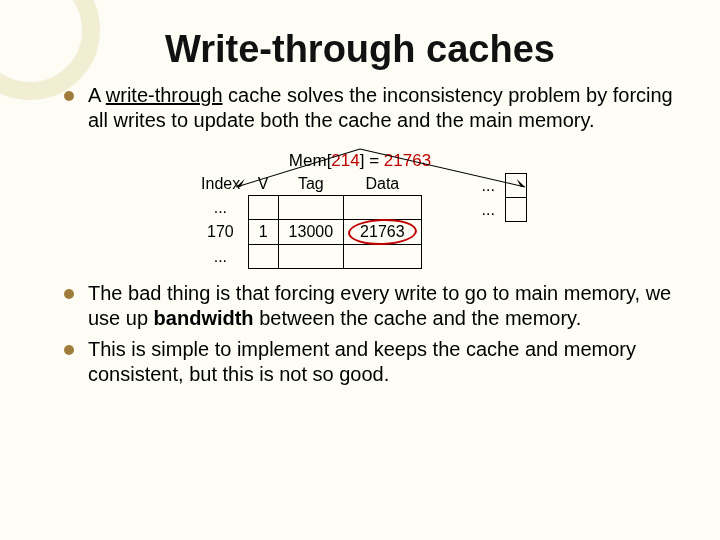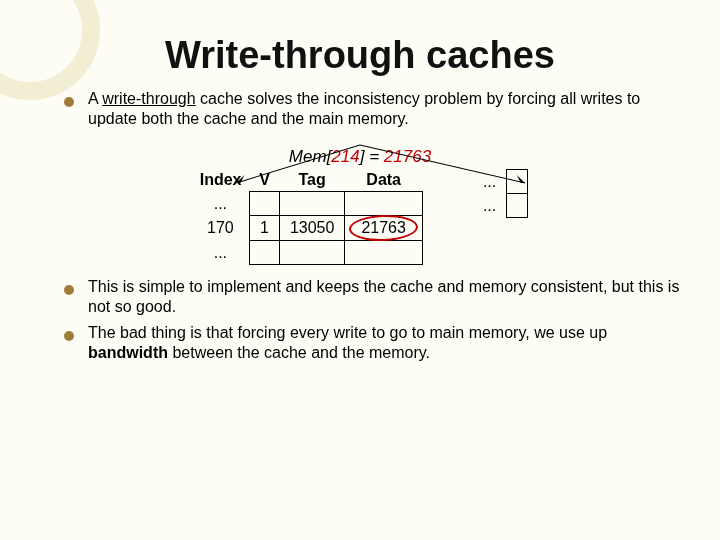--- a/index.html
+++ b/index.html
@@ -16,34 +16,34 @@
     border: 18px solid #f2eed4;
     border-radius: 50%;
     background: transparent;
   }
   .slide { padding: 10px 30px 10px 30px; }
   h1 {
     text-align: center;
     font-size: 38px;
     font-weight: bold;
     color: #111;
-    margin: 24px 0 12px 0;
+    margin: 18px 0 12px 0;
   }
   ul.main { list-style: none; padding-left: 40px; }
-  ul.main > li { position: relative; margin-bottom: 6px; padding-left: 18px; font-size: 16px; line-height: 1.25; }
+  ul.main > li { position: relative; margin-bottom: 6px; padding-left: 18px; font-size: 20px; line-height: 1.25; }
   ul.main > li::before {
     content: ""; position: absolute; left: -6px; top: 8px;
     width: 10px; height: 10px; background: #a07c3a; border-radius: 50%;
   }
-  .mem-label { text-align: center; font-size: 17px; margin: 18px 0 2px 0; font-style: italic; }
+  .mem-label { text-align: center; font-size: 17px; margin: 18px 0 2px 0; }
   .red { color: #c00000; }
   .tables-wrap { display: flex; justify-content: center; gap: 50px; align-items: flex-start; margin: 0 0 12px 0; position: relative; }
   .arrow-svg { position: absolute; top: -26px; left: 0; width: 100%; height: 44px; pointer-events: none; }
   table { border-collapse: collapse; font-size: 16px; }
-  th { font-weight: 700; padding: 2px 8px; text-align: center; }
+  th { font-weight: 400; padding: 2px 8px; text-align: center; }
   td { padding: 3px 10px; text-align: center; }
   .bordered td { border: 1px solid #000; }
   td.noborder, .bordered td.noborder { border: none; }
   .ellipse-wrap { position: relative; display: inline-block; padding: 0 6px; }
   .red-ellipse {
     position: absolute; inset: -4px -6px;
     border: 2.5px solid #c00000; border-radius: 50%;
     transform: rotate(-2deg);
   }
 </style>
@@ -83,21 +83,21 @@
       </tr>
       <tr class="bordered">
         <td class="noborder">...</td>
         <td></td>
         <td></td>
         <td></td>
       </tr>
       <tr class="bordered">
         <td class="noborder">170</td>
         <td>1</td>
-        <td>13050</td>
+        <td>13000</td>
         <td>
           <span class="ellipse-wrap"><span class="red-ellipse"></span><span>21763</span></span>
         </td>
       </tr>
       <tr class="bordered">
         <td class="noborder">...</td>
         <td></td>
         <td></td>
         <td></td>
       </tr>
@@ -112,18 +112,18 @@
       </tr>
       <tr class="bordered">
         <td class="noborder">...</td>
         <td></td>
       </tr>
     </tbody>
       </table>
   </div>
 
   <ul class="main">
-    <li>This is simple to implement and keeps the cache and memory consistent, but this is not so good.</li>
     <li>
       <span>The bad thing is that forcing every write to go to main memory, we use up </span><b>bandwidth</b><span> between the cache and the memory.</span>
     </li>
+    <li>This is simple to implement and keeps the cache and memory consistent, but this is not so good.</li>
   </ul>
 </div>
 
 </body></html>

